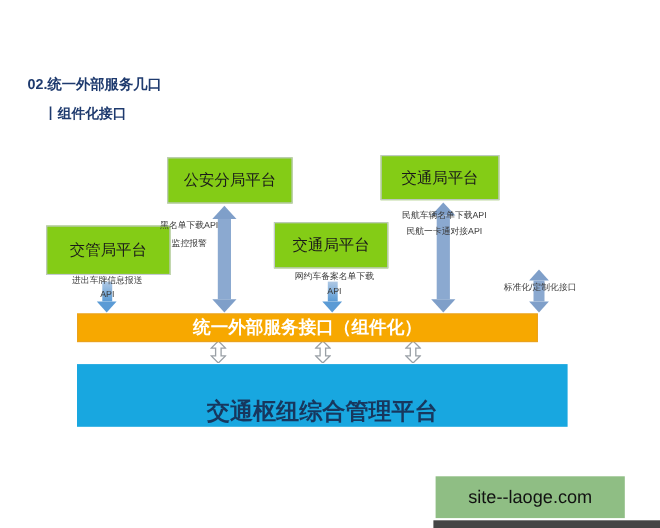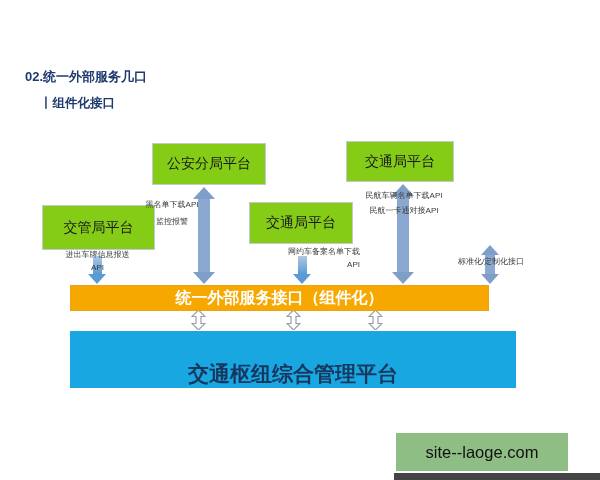--- a/index.html
+++ b/index.html
@@ -22,21 +22,21 @@
   .box-minhang{left:346px;top:141px;width:108px;height:41px;}
   .box-qita{left:434px;top:199px;width:113px;height:46px;padding:2px 5px;display:block;text-align:left;line-height:1.25;}
   .qita-title{font-size:12.5px;font-weight:bold;color:#111;}
   .qita-detail{font-size:7.5px;color:#333;}
   
   .note{position:absolute;font-size:8px;color:#3a3a3a;text-align:center;z-index:4;}
   .note div{line-height:13px;}
   .note-jiaoguan{left:45px;top:248px;width:105px;}
   .note-gongan{left:140px;top:196px;width:64px;}
   .note-gongan div{line-height:17px;}
-  .note-jiaotong{left:248px;top:245px;width:112px;text-align:right;}
+  .note-jiaotong{left:248px;top:245px;width:112px;}
   .note-minhang{left:345px;top:188px;width:118px;}
   .note-minhang div{line-height:15px;}
   .note-qita{left:446px;top:255px;width:90px;}
   
   .varrow{position:absolute;display:flex;flex-direction:column;align-items:center;z-index:1;}
   .varrow .tri-up{width:0;height:0;border-left:11px solid transparent;border-right:11px solid transparent;border-bottom:12px solid #7F9FC9;}
   .varrow .tri-down{width:0;height:0;border-left:11px solid transparent;border-right:11px solid transparent;border-top:12px solid #7F9FC9;}
   .varrow .shaft{width:12px;flex:1;background:#8BA9D0;}
   .arrow-gongan{left:193px;top:187px;width:22px;height:97px;}
   .arrow-minhang{left:392px;top:184px;width:22px;height:100px;}

